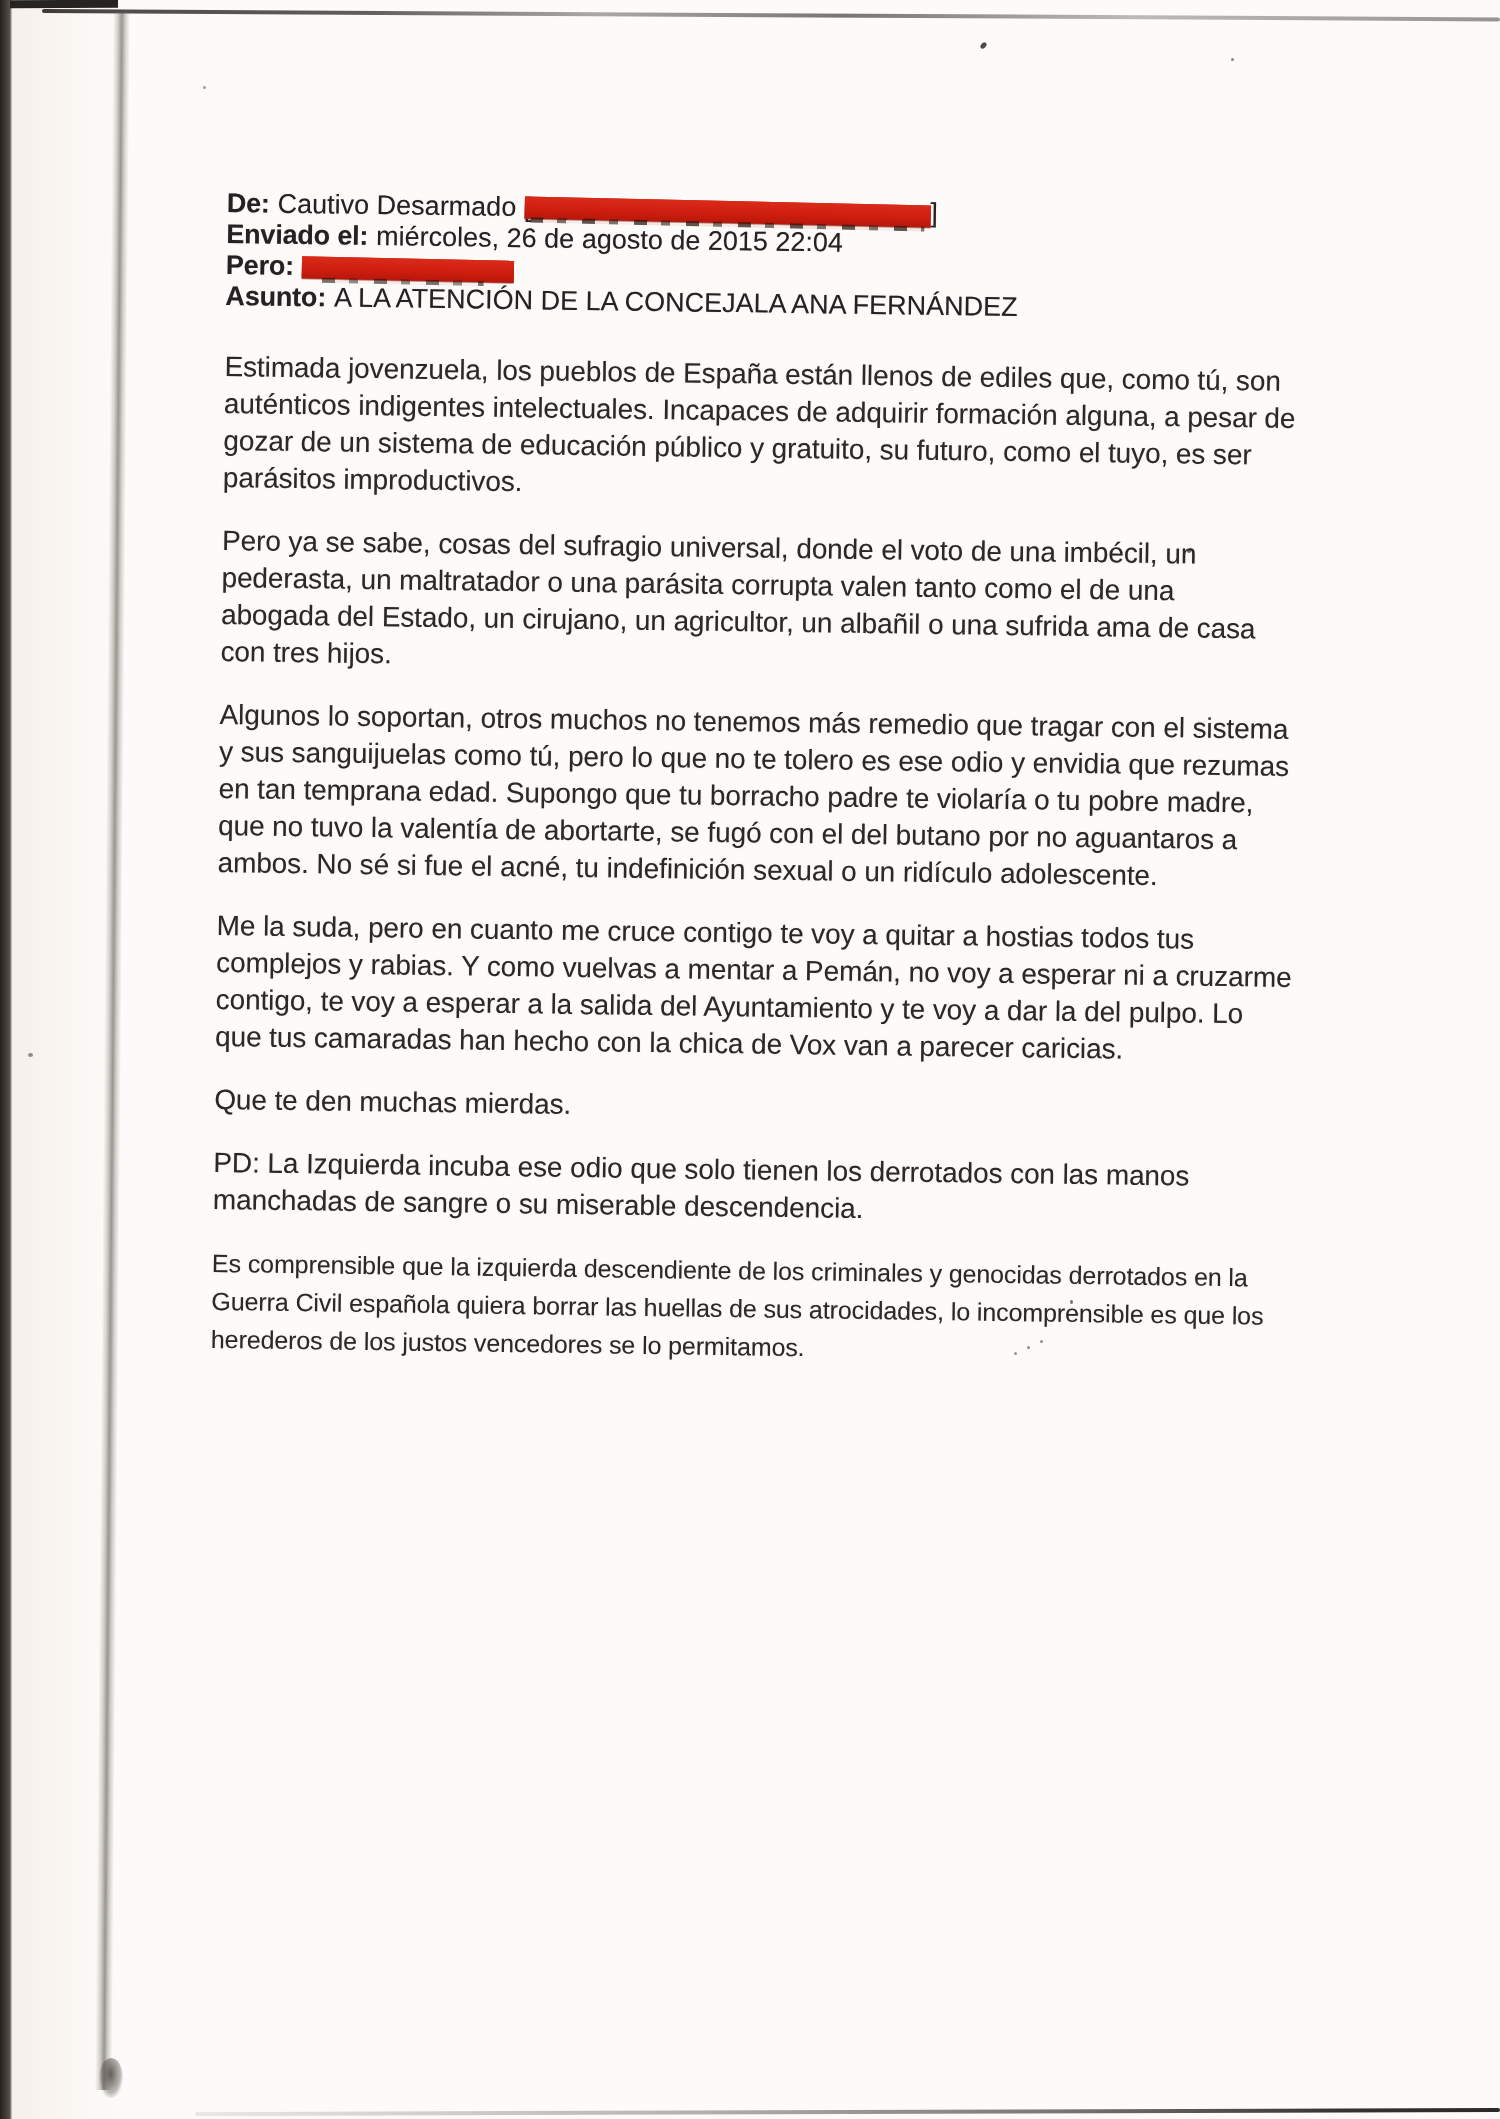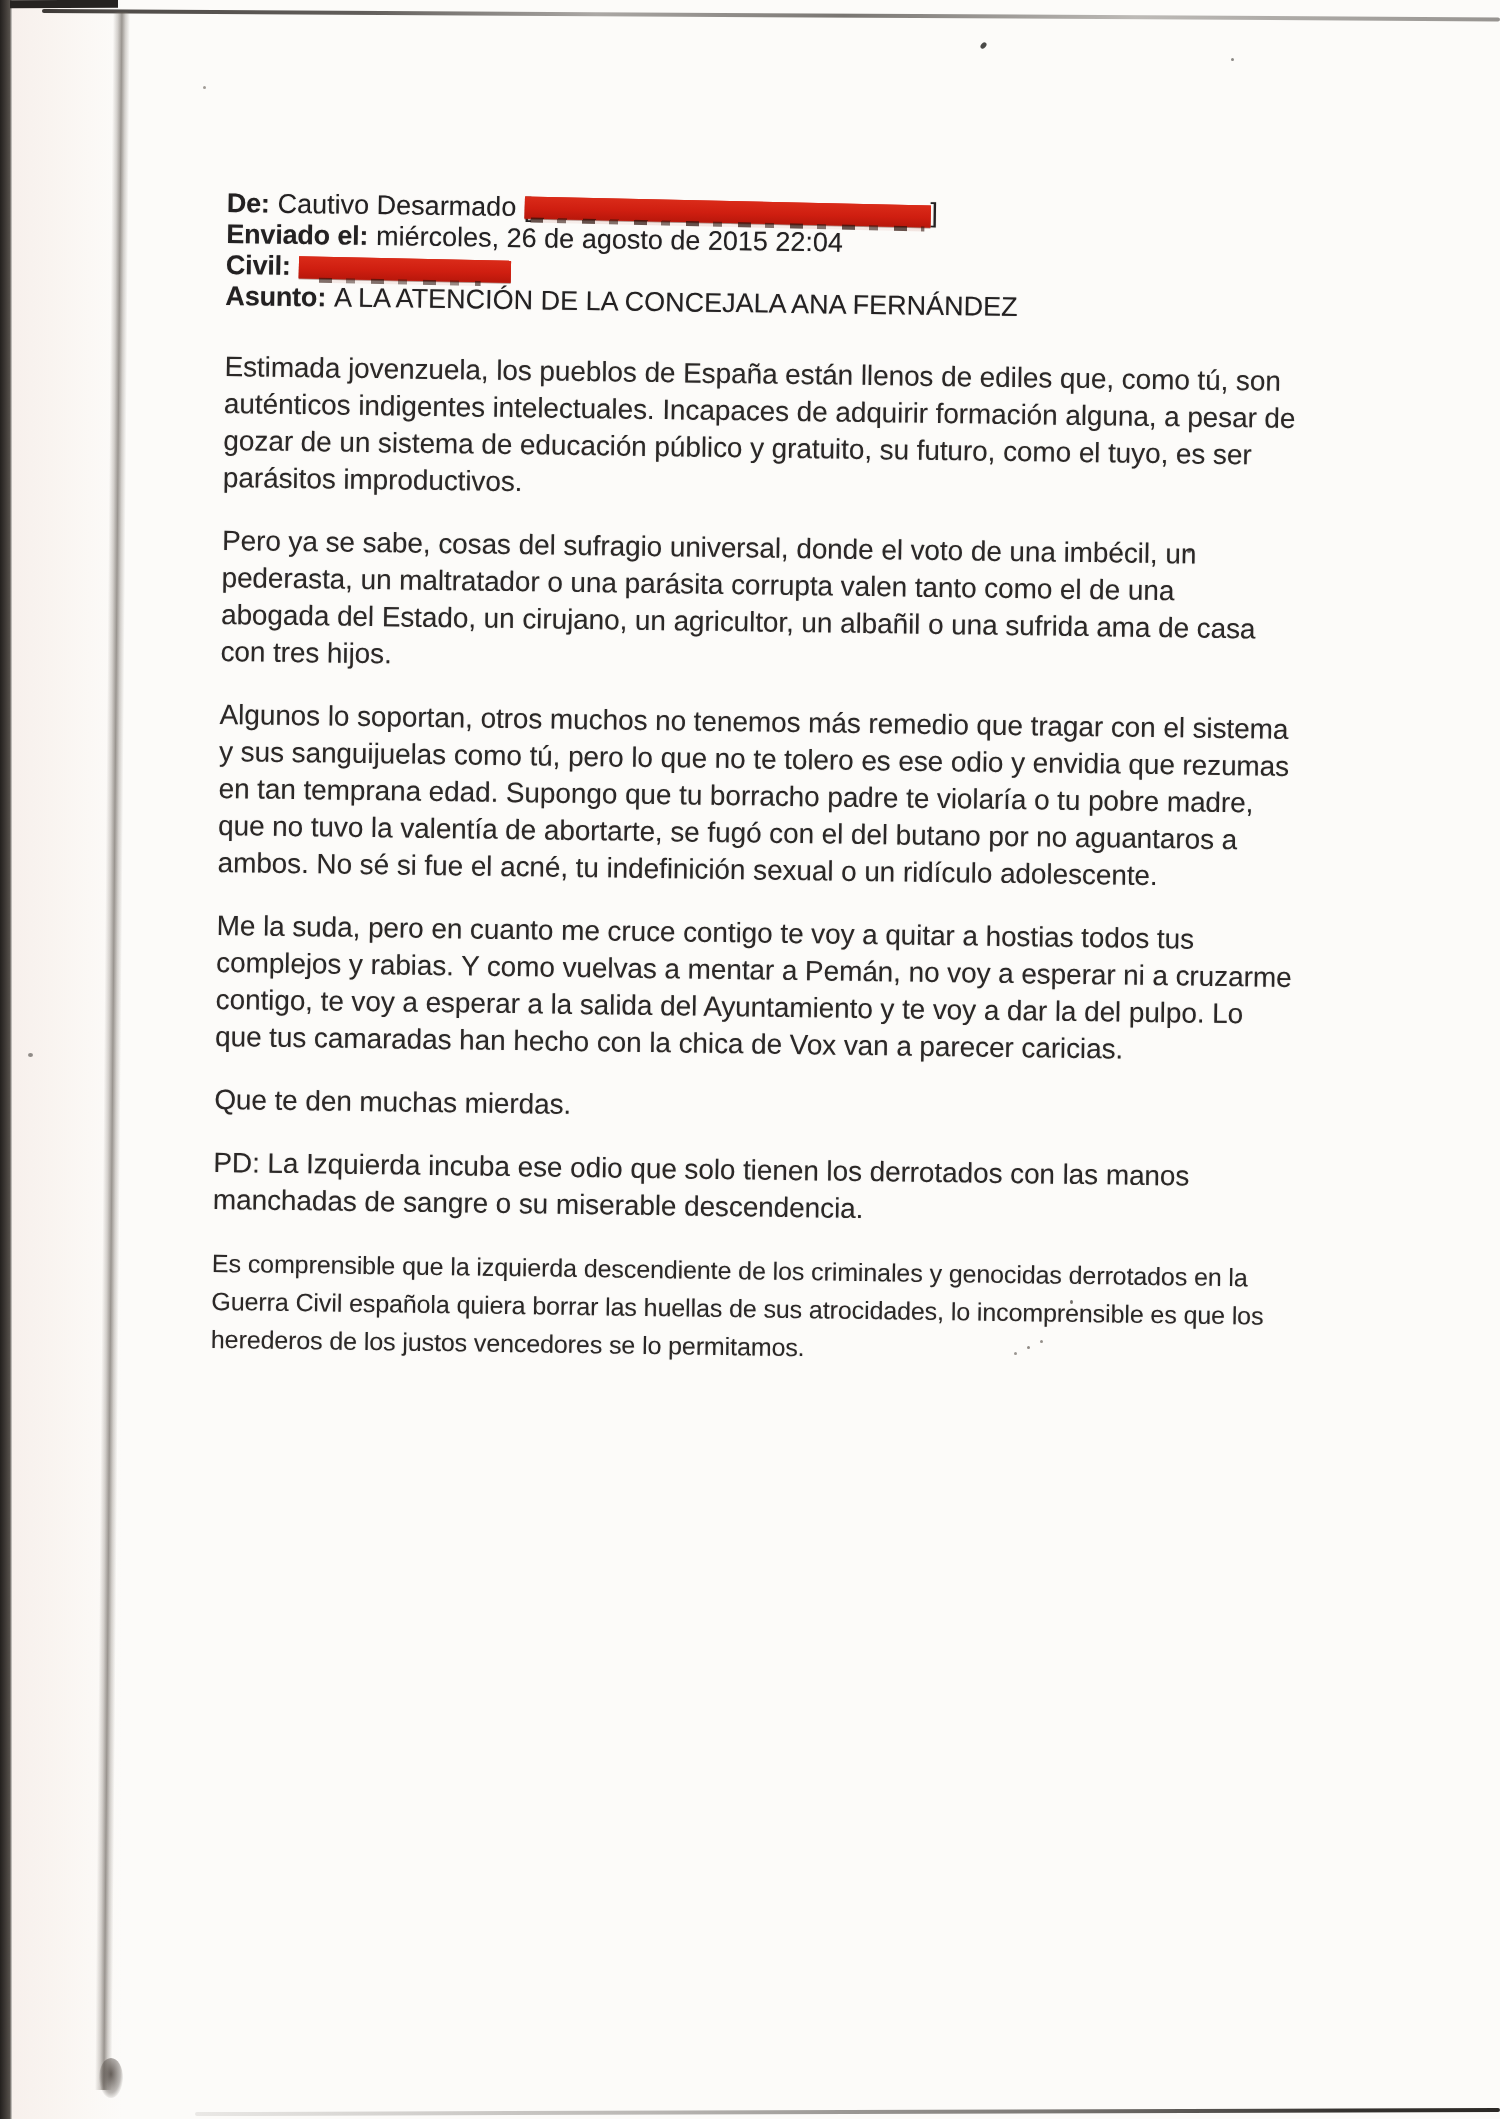--- a/index.html
+++ b/index.html
@@ -74,21 +74,21 @@
   <div class="speck" style="left:1014px;top:1352px;width:3px;height:3px;background:#9a9590;"></div>
   <div class="speck" style="left:1027px;top:1346px;width:3px;height:3px;background:#8f8a85;"></div>
   <div class="speck" style="left:1040px;top:1340px;width:3px;height:3px;background:#95908b;"></div>
   <div class="speck" style="left:1070px;top:1300px;width:3px;height:4px;background:#76726e;"></div>
 
   <div class="content">
 
     <div class="hdr">
       <div class="hrow"><span class="hlabel">De:</span><span>Cautivo Desarmado</span> <span class="bracket">[</span><span class="redaction wide" style="background-color: rgb(207, 30, 16);"><span class="fringe"></span></span><span class="bracket">]</span></div>
       <div class="hrow"><span class="hlabel">Enviado el:</span><span>miércoles, 26 de agosto de 2015 22:04</span></div>
-      <div class="hrow"><span class="hlabel">Civil:</span><span class="redaction short" style="background-color: rgb(207, 30, 16);"><span class="fringe"></span></span></div>
+      <div class="hrow"><span class="hlabel">Pero:</span><span class="redaction short" style="background-color: rgb(207, 30, 16);"><span class="fringe"></span></span></div>
       <div class="hrow"><span class="hlabel">Asunto:</span><span>A LA ATENCIÓN DE LA CONCEJALA ANA FERNÁNDEZ</span></div>
     </div>
 
     <div class="body">
       <p>Estimada jovenzuela, los pueblos de España están llenos de ediles que, como tú, son
 auténticos indigentes intelectuales. Incapaces de adquirir formación alguna, a pesar de
 gozar de un sistema de educación público y gratuito, su futuro, como el tuyo, es ser
 parásitos improductivos.</p>
       <p>Pero ya se sabe, cosas del sufragio universal, donde el voto de una imbécil, un
 pederasta, un maltratador o una parásita corrupta valen tanto como el de una

